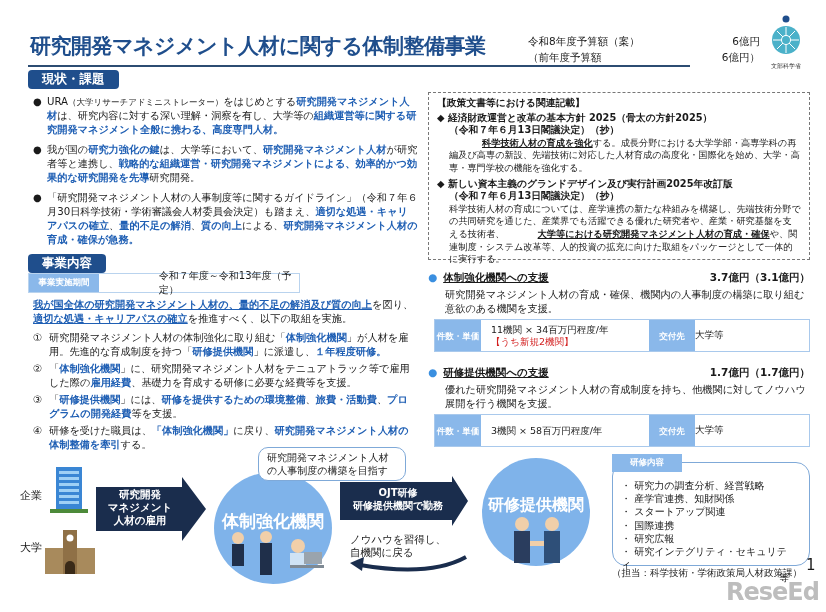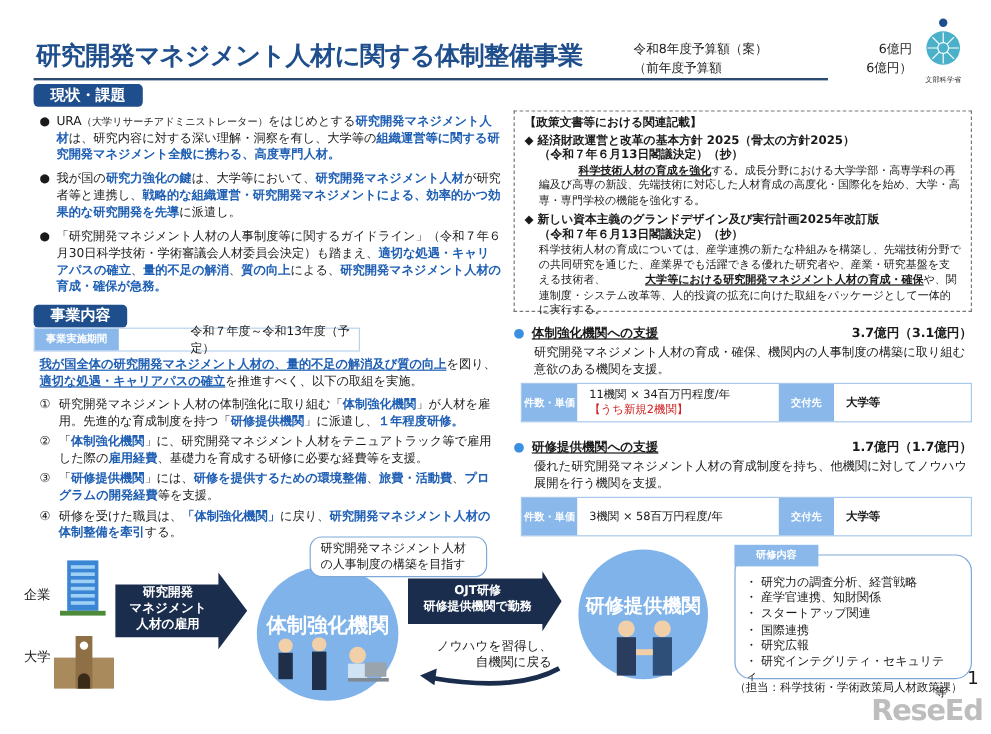--- a/index.html
+++ b/index.html
@@ -51,21 +51,21 @@
 
   
   .support { left: 428px; width: 382px; }
   .support-head { display: flex; justify-content: space-between; font-size: 10.5px; font-weight: bold; }
   .support-head .lbl { text-decoration: underline; }
   .support-desc { font-size: 10.2px; line-height: 14px; padding-left: 17px; margin-top: 3px; }
   .sup-table { display: flex; border: 1px solid #a9c9ec; margin-left: 6px; margin-top: 3px; height: 33px; font-size: 9.5px; }
   .sup-lbl { background: #8ab8ea; color: #fff; font-weight: bold; font-size: 8.5px; width: 46px; display: flex; align-items: center; justify-content: center; text-align: center; line-height: 10px; }
   .sup-val { padding-left: 10px; display: flex; flex-direction: column; justify-content: center; width: 168px; line-height: 12px; }
   .sup-lbl2 { width: 46px; }
-  .sup-val2 { padding-left: 10px; display: flex; align-items: center; font-weight: bold; }
+  .sup-val2 { display: flex; align-items: center; font-weight: normal; }
   .blue-dot { color: #3a8fe0; margin-right: 6px; }
 
   
   .arrow { background: #1a2d4d; color: #fff; font-weight: bold; text-align: center; }
   .circle { border-radius: 50%; background: #7fb3ea; }
   .circle-label { color: #fff; font-weight: bold; font-size: 17px; text-align: center; }
   .bubble { border: 1.5px solid #7fa9d8; border-radius: 10px; background: #fff; font-size: 10px; line-height: 13px; padding: 3px 8px; }
   .train-box { border: 1.5px solid #7fa9d8; border-radius: 14px; background: #fff; font-size: 10px; line-height: 13.2px; padding: 16px 20px 2px 8px; }
   .train-hdr { background: #8ab8ea; color: #fff; font-weight: bold; font-size: 8.5px; padding: 3px 18px; }
 </style>
@@ -103,21 +103,21 @@
 <div class="abs" style="left:28px; top:68px;">
   <span class="sec-hdr">現状・課題</span>
 </div>
 <div class="abs bullets" id="issues" style="left:33px; top:95px; width:385px;">
     <div class="bullet-item">
       <span class="dot">●</span>
       <div><span>URA</span><span class="small">（大学リサーチアドミニストレーター）</span><span>をはじめとする</span><span class="blue">研究開発マネジメント人材</span><span>は、研究内容に対する深い理解・洞察を有し、大学等の</span><span class="blue">組織運営等に関する研究開発マネジメント全般に携わる、高度専門人材。</span></div>
     </div>
     <div class="bullet-item">
       <span class="dot">●</span>
-      <div><span>我が国の</span><span class="blue">研究力強化の鍵</span><span>は、大学等において、</span><span class="blue">研究開発マネジメント人材</span><span>が研究者等と連携し、</span><span class="blue">戦略的な組織運営・研究開発マネジメントによる、効率的かつ効果的な研究開発を先導</span><span>に派遣し。</span></div>
+      <div><span>我が国の</span><span class="blue">研究力強化の鍵</span><span>は、大学等において、</span><span class="blue">研究開発マネジメント人材</span><span>が研究者等と連携し、</span><span class="blue">戦略的な組織運営・研究開発マネジメントによる、効率的かつ効果的な研究開発を先導</span><span>研究開発。</span></div>
     </div>
     <div class="bullet-item">
       <span class="dot">●</span>
       <div><span>「研究開発マネジメント人材の人事制度等に関するガイドライン」（令和７年６月30日科学技術・学術審議会人材委員会決定）も踏まえ、</span><span class="blue">適切な処遇・キャリアパスの確立</span><span>、</span><span class="blue">量的不足の解消</span><span>、</span><span class="blue">質の向上</span><span>による、</span><span class="blue">研究開発マネジメント人材の育成・確保が急務。</span></div>
     </div>
   </div>
 
 <div class="abs" style="left:28px; top:252px;">
   <span class="sec-hdr">事業内容</span>
 </div>
@@ -237,21 +237,21 @@
 </svg>
 <div class="abs bubble" style="left:258px; top:447px; width:148px;">研究開発マネジメント人材の人事制度の構築を目指す</div>
 
 <svg class="abs" style="left:340px; top:476px;" width="130" height="50">
   <polygon points="0,6 112,6 112,0 128,25 112,50 112,44 0,44" fill="#1a2d4d"></polygon>
 </svg>
 <div class="abs arrow" style="left:342px; top:486px; width:112px; background:none; font-size:10px; line-height:13px;">
   <div>OJT研修</div>
   <div>研修提供機関で勤務</div>
 </div>
-<div class="abs" style="left:350px; top:533px; width:110px; text-align:right; font-size:10.5px; line-height:13px;">
+<div class="abs" style="left:350px; top:533px; width:110px; text-align:left; font-size:10.5px; line-height:13px;">
   <div>ノウハウを習得し、</div>
   <div>自機関に戻る</div>
 </div>
 <svg class="abs" style="left:340px; top:555px;" width="130" height="24">
   <path d="M126 2 Q 90 22 20 10" stroke="#1a2d4d" stroke-width="4" fill="none"></path>
   <polygon points="10,8 24,2 22,16" fill="#1a2d4d"></polygon>
 </svg>
 
 <div class="abs circle" style="left:482px; top:458px; width:108px; height:108px;"></div>
 <div class="abs circle-label" style="left:482px; top:495px; width:108px; font-size:16px;">研修提供機関</div>

